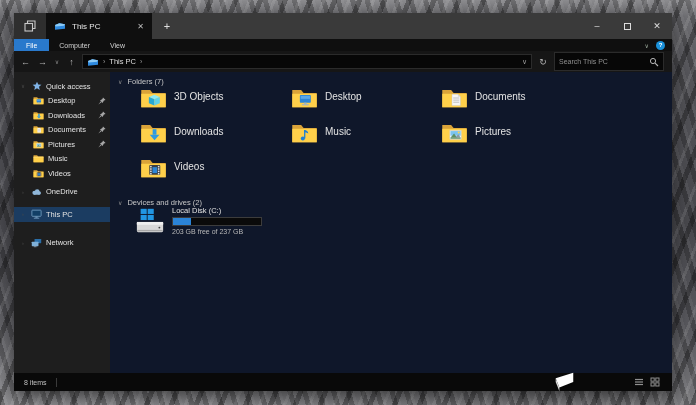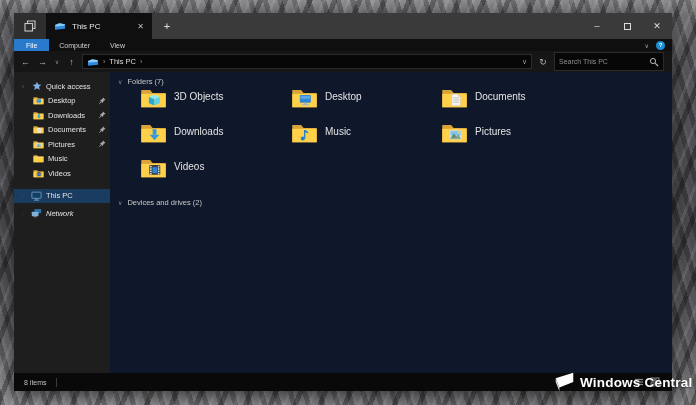--- a/index.html
+++ b/index.html
@@ -56,21 +56,21 @@
   
   .main { flex:1; display:flex; min-height:0; }
   .sidepane { width:96px; background:#1e1e1e; padding-top:7px; flex:0 0 auto; }
   .srow { height:14.5px; display:flex; align-items:center; gap:4px; padding-left:5px; padding-right:4px; }
   .srow .chev { width:8px; font-size:5.5px; color:#4a4a4a; text-align:center; flex:0 0 auto; }
   .srow.child { padding-left:19px; }
   .srow .sicon { width:11px; height:10px; display:flex; align-items:center; justify-content:center; flex:0 0 auto; }
   .srow .slabel { font-size:7.5px; color:#e2e2e2; white-space:nowrap; }
   .srow .pin { margin-left:auto; width:8px; height:8px; flex:0 0 auto; }
   .srow.sel { background:#1b3c61; }
-  .gap4 { margin-top:4px; } .gap8 { margin-top:8px; } .gap3 { margin-top:3px;font-style:italic; }
+  .gap4 { margin-top:4px; } .gap8 { margin-top:8px; } .gap3 { margin-top:14px; }
 
   .content { flex:1; background:#0f172a; position:relative; min-width:0; }
   .ghead { position:absolute; display:flex; align-items:center; gap:5px; }
   .ghead .gchev { color:#8a8a8a; font-size:6px; }
   .ghead .gtitle { color:#c8c8c8; font-size:7.5px; }
   .foldergrid { position:absolute; left:30px; top:14px; display:grid; grid-template-columns:151px 150px 150px; grid-auto-rows:35px; }
   .tile { display:flex; align-items:flex-start; gap:7px; }
   .tile svg.fico { width:27px; height:22px; flex:0 0 auto; margin-top:1px; }
   .tile .fname { font-size:10px; color:#e3e3e3; padding-top:5px; white-space:nowrap; }
   .drivetile { position:absolute; left:24px; top:134px; display:flex; gap:6px; align-items:flex-start; }
@@ -367,20 +367,29 @@
           <span class="slabel">Music</span>
         </div>
         <div class="srow child">
           <span class="sicon">
               <svg width="11" height="9">
                 <use href="#i-f-videos"></use>
               </svg>
             </span>
           <span class="slabel">Videos</span>
         </div>
+        <div class="srow gap4">
+          <span class="chev">›</span>
+          <span class="sicon">
+              <svg width="12" height="8">
+                <use href="#i-cloud"></use>
+              </svg>
+            </span>
+          <span class="slabel">OneDrive</span>
+        </div>
         <div class="srow sel gap8">
           <span class="chev">›</span>
           <span class="sicon">
               <svg width="11" height="10">
                 <use href="#i-pc"></use>
               </svg>
             </span>
           <span class="slabel">This PC</span>
         </div>
         <div class="srow gap3">
@@ -443,35 +452,46 @@
               </svg>
             <span class="fname">Videos</span>
           </div>
         </div>
 
         <div class="ghead" style="left:8px; top:126px;">
           <span class="gchev">∨</span>
           <span class="gtitle">Devices and drives (2)</span>
         </div>
 
+        <div class="drivetile">
+          <svg class="dico">
+              <use href="#i-drive"></use>
+            </svg>
+          <div class="dinfo">
+            <span class="dname">Local Disk (C:)</span>
+            <div class="dbar">
+              <div class="dfill" style="width: 20%;"></div>
+            </div>
+            <span class="dfree">203 GB free of 237 GB</span>
+          </div>
+        </div>
       </div>
     </div>
 
     <div class="status">
       <span class="scount">8 items</span>
       <span class="ssep"></span>
       <span class="sspace"></span>
       <svg class="svico">
           <use href="#i-view-details"></use>
         </svg>
       <svg class="svico">
           <use href="#i-view-icons"></use>
         </svg>
     </div>
   </div>
 
   <div class="mark">
     <svg width="24" height="24">
         <use href="#i-wclogo"></use>
       </svg>
-    <span class="mtext">Windows Central</span>
   </div>
 </div>
 
 </body></html>

